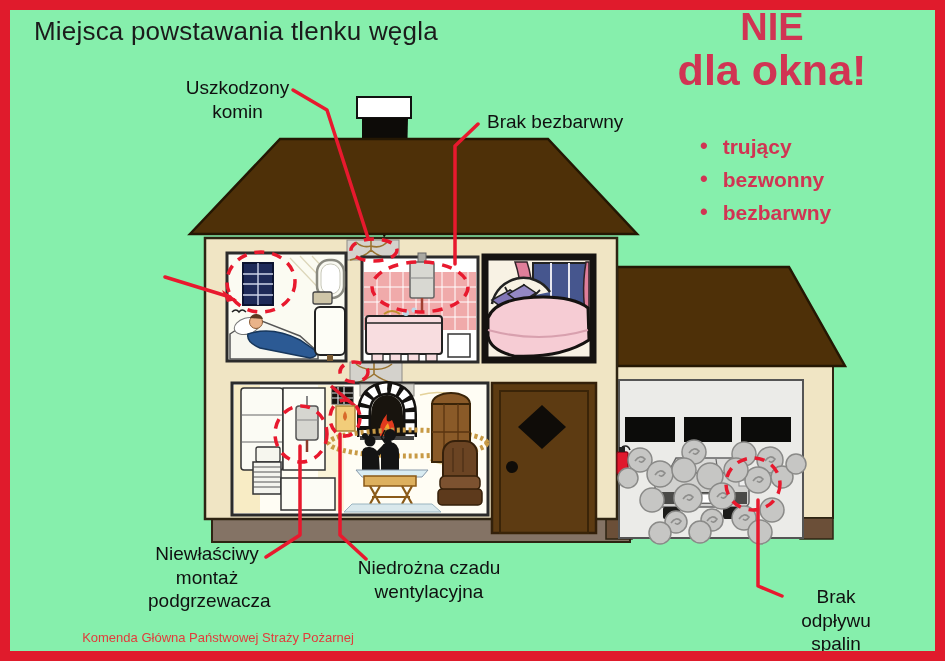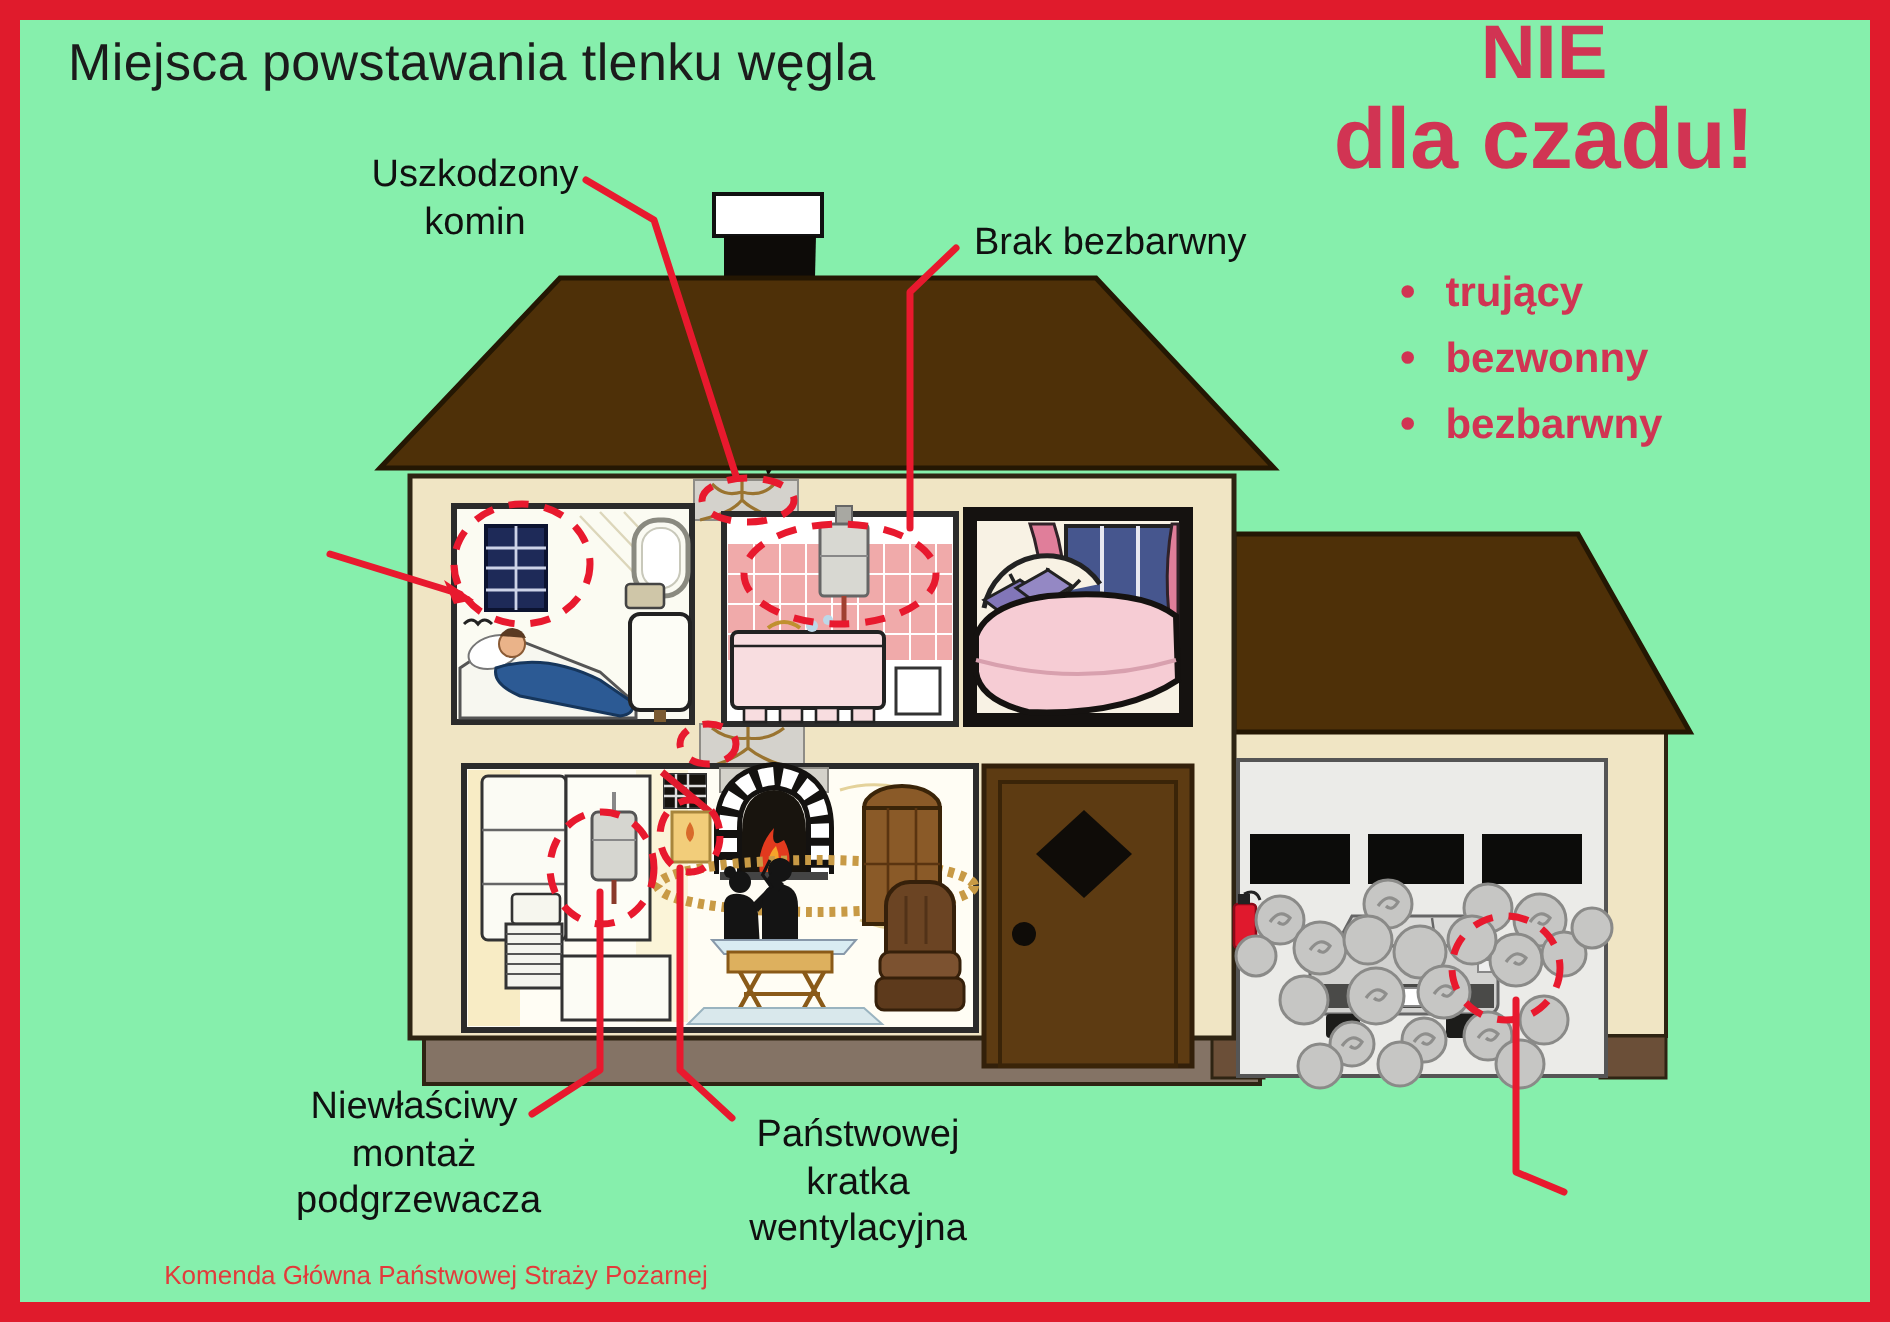--- a/index.html
+++ b/index.html
@@ -34,21 +34,21 @@
 </style>
 </head>
 <body>
 
 <div class="poster">
 
   <div class="title">Miejsca powstawania tlenku węgla</div>
 
   <div class="slogan">
     <div class="nie">NIE</div>
-    <div class="dla">dla czadu!</div>
+    <div class="dla">dla okna!</div>
   </div>
 
   <ul class="bullets">
     <li>
         <span class="dot">•</span>
         <span>trujący</span>
       </li>
     <li>
         <span class="dot">•</span>
         <span>bezwonny</span>
@@ -58,22 +58,24 @@
         <span>bezbarwny</span>
       </li>
   </ul>
 
   <div class="label" style="left:180px;top:76px;width:115px;">Uszkodzony
 komin</div>
   <div class="label single" style="left:487px;top:110px;">Brak bezbarwny</div>
   <div class="label" style="left:148px;top:542px;width:118px;">Niewłaściwy
 montaż
 podgrzewacza</div>
-  <div class="label" style="left:355px;top:556px;width:148px;">Państwowej kratka
+  <div class="label" style="left:355px;top:556px;width:148px;">Niedrożna czadu
 wentylacyjna</div>
+  <div class="label" style="left:780px;top:585px;width:112px;">Brak odpływu
+spalin</div>
 
   <div class="footer">
     <div>Komenda Główna Państwowej Straży Pożarnej</div>
     
   </div>
 
   <svg class="house" width="945" height="661" viewBox="0 0 945 661" xmlns="http://www.w3.org/2000/svg">
     <defs>
       <g id="swirl">
         <path d="M-5,1 Q0,-6 5,-1 Q2,4 -1,1" fill="none" stroke="#8e8e8c" stroke-width="1.6"></path>

